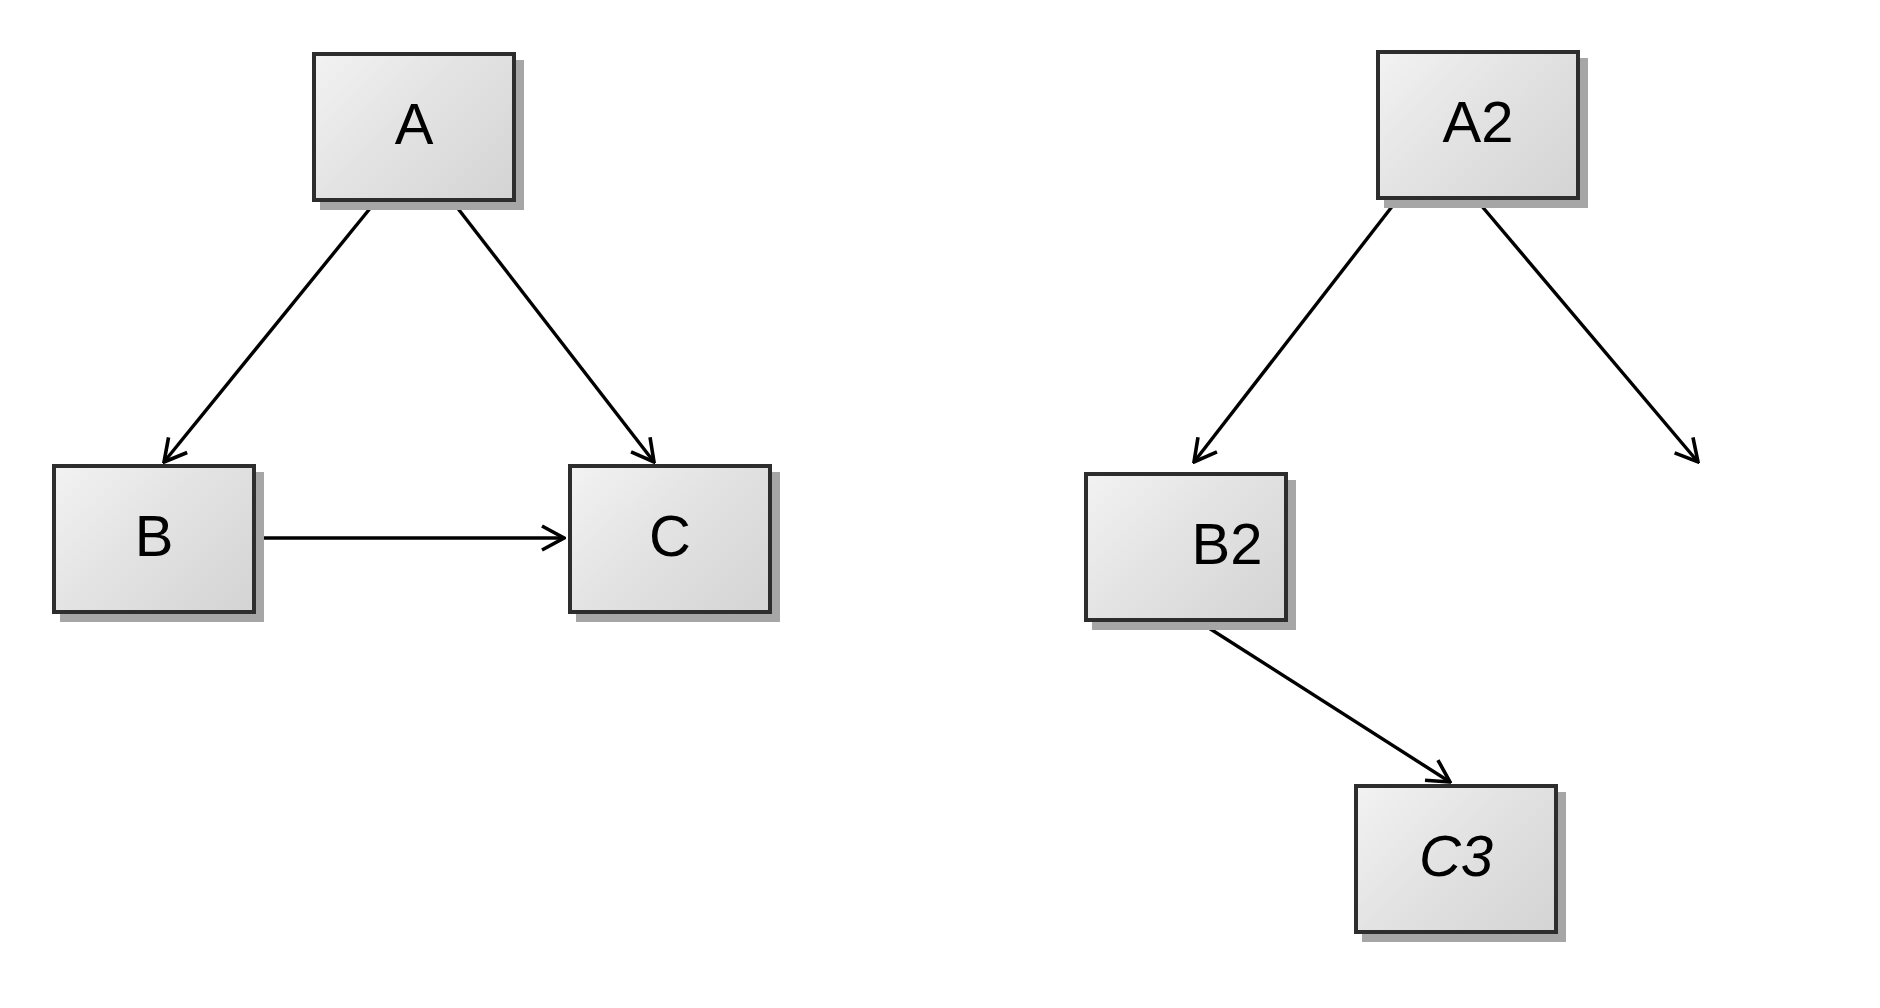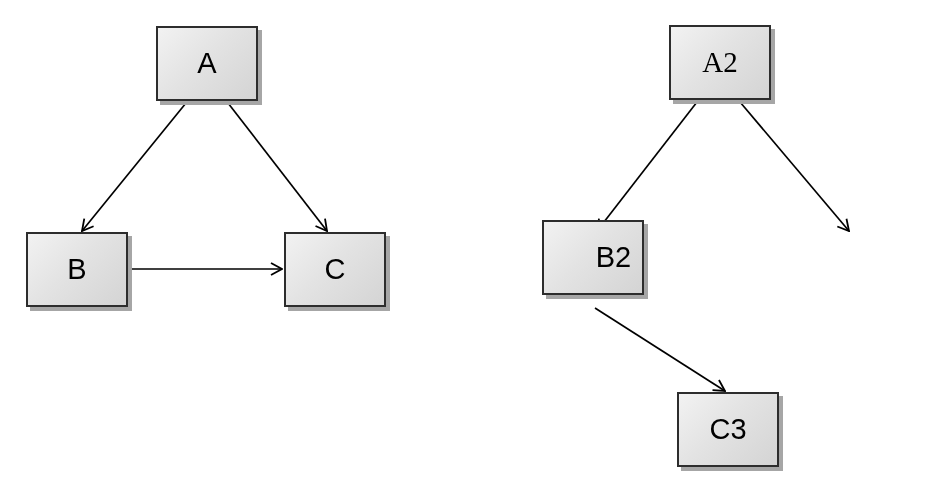--- a/index.html
+++ b/index.html
@@ -37,24 +37,24 @@
   }
   .node .label {
     font-size: 29px;
     line-height: 1;
     color: #000000;
     user-select: none;
   }
   #node-A  { left: 156px; top: 26px;  }
   #node-B  { left: 26px;  top: 232px; }
   #node-C  { left: 284px; top: 232px; }
-  #node-A2 { left: 669px; top: 25px; font-family: Liberation Serif, serif;  }
-  #node-B2 { left: 542px; top: 220px; padding-left: 41px; }
+  #node-A2 { left: 688px; top: 25px;  }
+  #node-B2 { left: 542px; top: 236px; padding-left: 41px; }
   #node-C2 { left: 799px; top: 232px; }
-  #node-C3 { left: 677px; top: 392px; }
+  #node-C3 { left: 677px; top: 392px; font-style: italic; }
 </style>
 </head>
 <body>
 
 <div class="canvas">
 
   <svg class="edges" width="940" height="504" viewBox="0 0 940 504">
     <defs>
       <marker id="arrowOpen" viewBox="-13 -8 14 16" refX="0" refY="0" markerWidth="14" markerHeight="16" orient="auto" markerUnits="userSpaceOnUse">
         <path d="M -11 -6 L 0 0 L -11 6" fill="none" stroke="#000000" stroke-width="1.8"></path>

